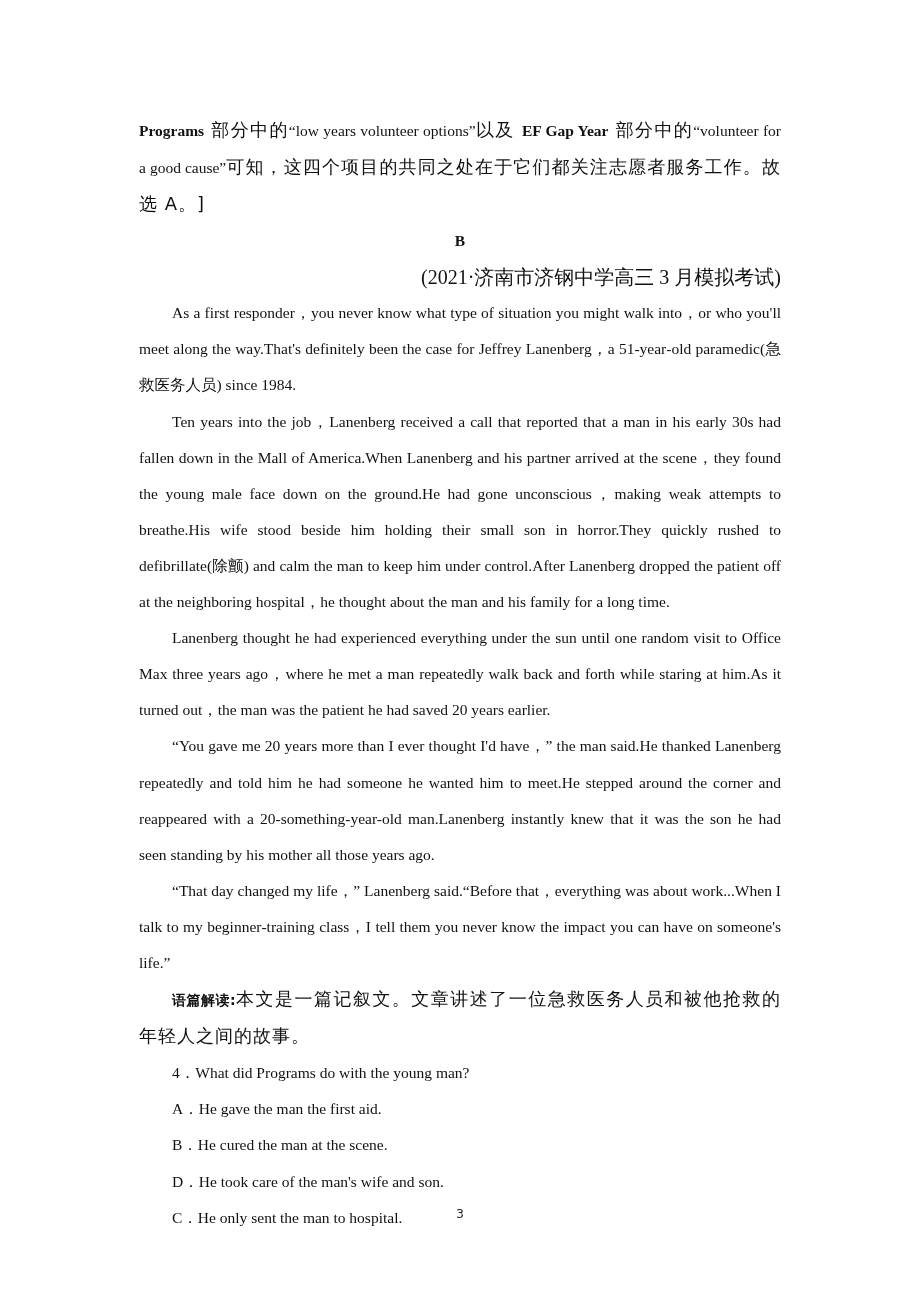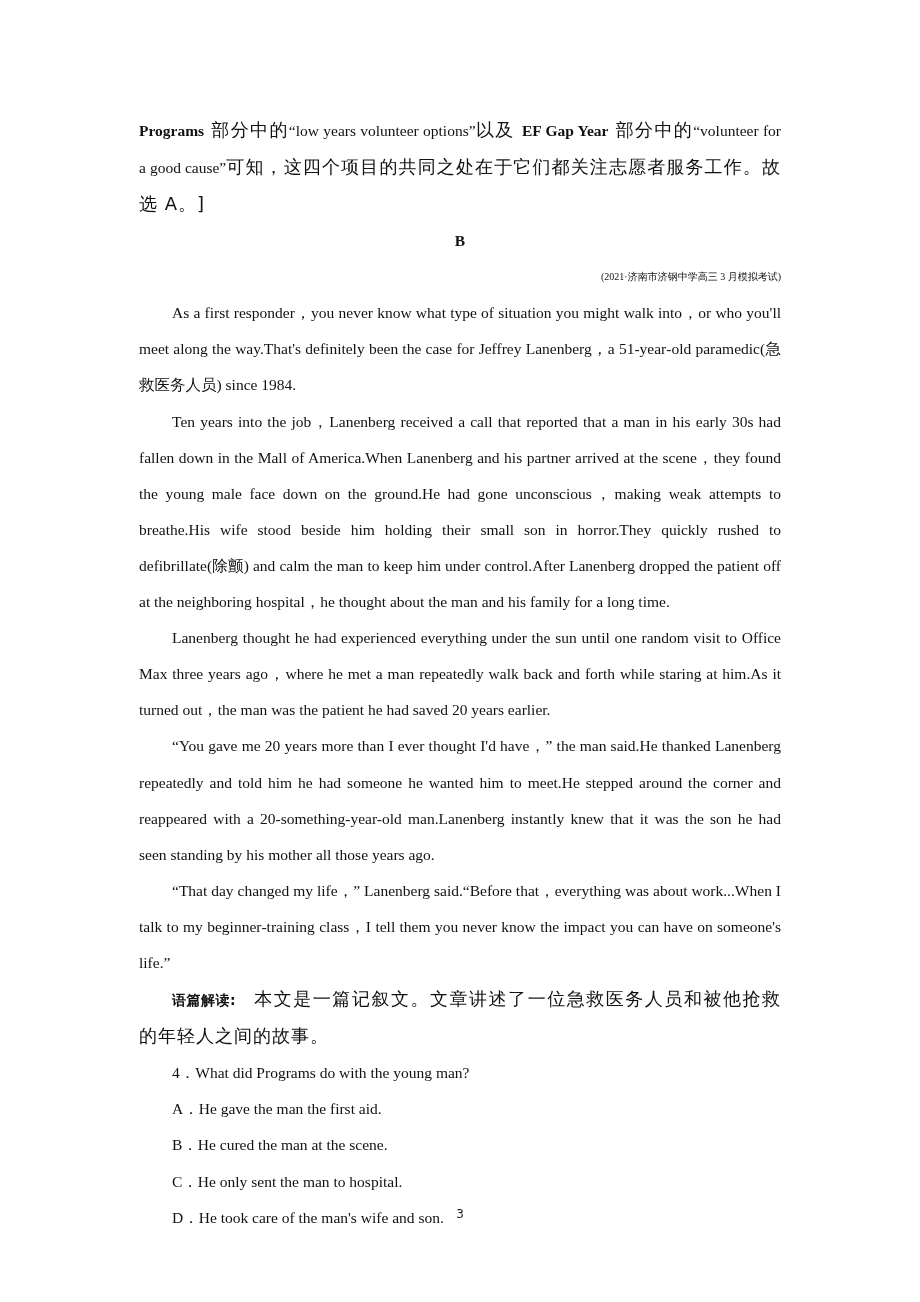--- a/index.html
+++ b/index.html
@@ -33,29 +33,28 @@
     .cjk { font-family: "DejaVu Sans", sans-serif; font-size: 18px; letter-spacing: 1px; }
     .section-letter {
       text-align: center;
       font-weight: bold;
       font-size: 15.5px;
       line-height: 36px;
       margin: 0;
     }
     .source {
       text-align: right;
-      font-size: 10px;
+      font-size: 20px;
       line-height: 36px;
       margin: 0;
     }
     .analysis-label {
       font-weight: bold;
       font-family: "DejaVu Sans", sans-serif;
       font-size: 14px;
-      margin-right: 18px;
     }
     .question, .option {
       font-size: 15.5px;
       line-height: 36.1px;
       margin: 0;
       padding-left: 33px;
     }
     .page-number {
       position: absolute;
       left: 0;
@@ -92,20 +91,20 @@
   <p class="question">
     <span>4．</span><span>What did Programs do with the young man?</span>
   </p>
   <p class="option">
     <span>A．</span><span>He gave the man the first aid.</span>
   </p>
   <p class="option">
     <span>B．</span><span>He cured the man at the scene.</span>
   </p>
   <p class="option">
-    <span>C．</span><span>He only sent the man to hospital.</span>
+    <span>D．</span><span>He took care of the man's wife and son.</span>
   </p>
   <p class="option">
-    <span>D．</span><span>He took care of the man's wife and son.</span>
+    <span>C．</span><span>He only sent the man to hospital.</span>
   </p>
 </div>
 
 <div class="page-number">3</div>
 
 </body></html>

